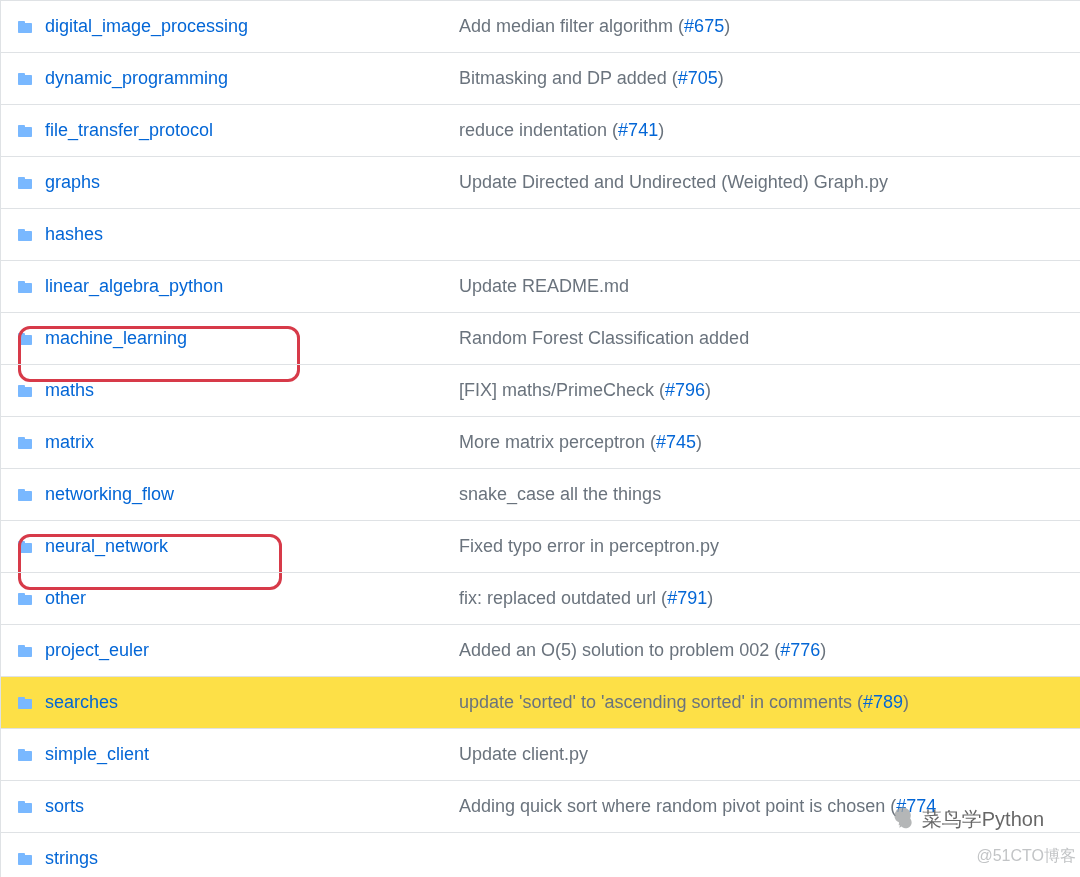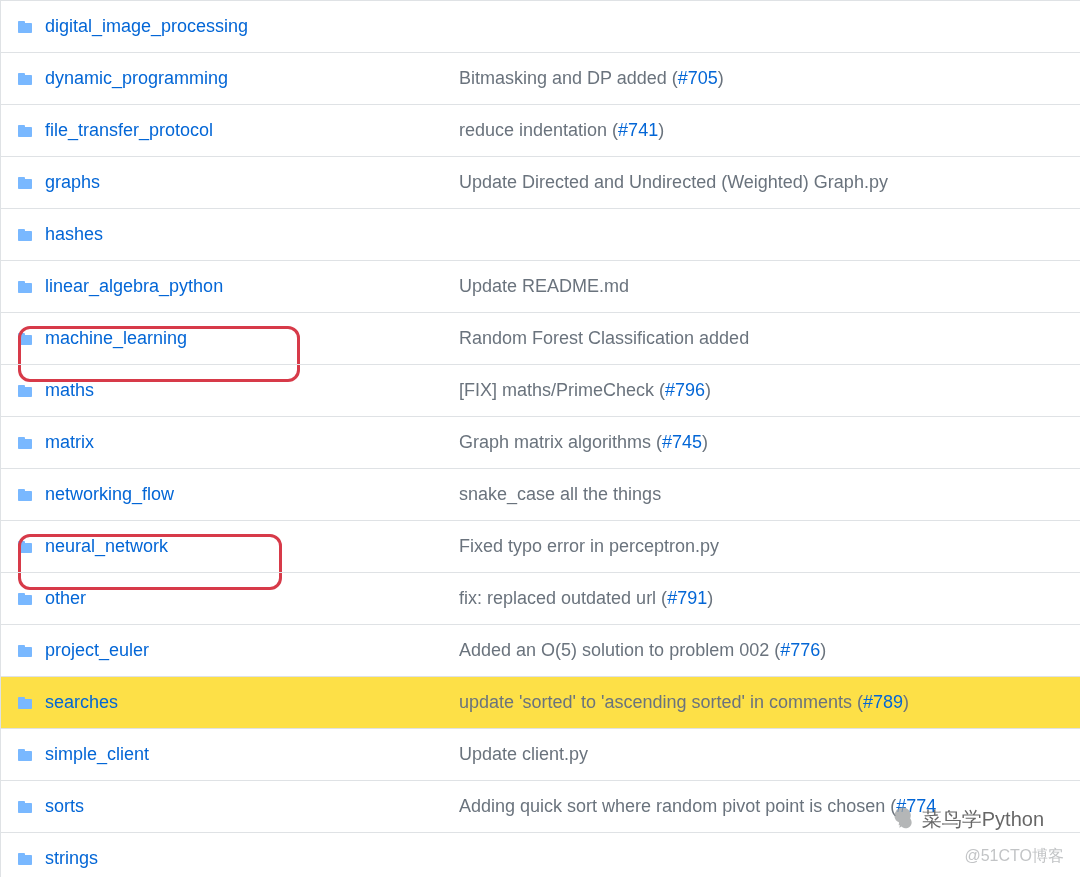--- a/index.html
+++ b/index.html
@@ -78,39 +78,40 @@
       gap: 8px;
       font-size: 20px;
       color: #333;
     }
     .chat-icon {
       width: 28px;
       height: 28px;
     }
     .watermark-blog {
       position: absolute;
-      right: 16px;
+      right: 4px;
       bottom: 10px;
       color: #c2c4c6;
       font-size: 16px;
     }
   </style>
 </head>
 <body>
 
 <div class="file-list">
     <div class="file-row">
       <div class="name-cell">
         <span class="folder-icon">
           <svg viewBox="0 0 14 16" fill="#79b8ff">
             <path fill-rule="evenodd" d="M13 4H7V3c0-.66-.31-1-1-1H1c-.55 0-1 .45-1 1v10c0 .55.45 1 1 1h12c.55 0 1-.45 1-1V5c0-.55-.45-1-1-1z"></path>
           </svg>
         </span>
         <span class="folder-name">digital_image_processing</span>
       </div>
+      <div class="commit-text"><span>Add median filter algorithm (</span><span class="pr">#675</span><span>)</span></div>
     </div>
     <div class="file-row">
       <div class="name-cell">
         <span class="folder-icon">
           <svg viewBox="0 0 14 16" fill="#79b8ff">
             <path fill-rule="evenodd" d="M13 4H7V3c0-.66-.31-1-1-1H1c-.55 0-1 .45-1 1v10c0 .55.45 1 1 1h12c.55 0 1-.45 1-1V5c0-.55-.45-1-1-1z"></path>
           </svg>
         </span>
         <span class="folder-name">dynamic_programming</span>
       </div>
@@ -184,21 +185,21 @@
     </div>
     <div class="file-row">
       <div class="name-cell">
         <span class="folder-icon">
           <svg viewBox="0 0 14 16" fill="#79b8ff">
             <path fill-rule="evenodd" d="M13 4H7V3c0-.66-.31-1-1-1H1c-.55 0-1 .45-1 1v10c0 .55.45 1 1 1h12c.55 0 1-.45 1-1V5c0-.55-.45-1-1-1z"></path>
           </svg>
         </span>
         <span class="folder-name">matrix</span>
       </div>
-      <div class="commit-text"><span>Graph matrix algorithms (</span><span class="pr">#745</span><span>)</span></div>
+      <div class="commit-text"><span>More matrix perceptron (</span><span class="pr">#745</span><span>)</span></div>
     </div>
     <div class="file-row">
       <div class="name-cell">
         <span class="folder-icon">
           <svg viewBox="0 0 14 16" fill="#79b8ff">
             <path fill-rule="evenodd" d="M13 4H7V3c0-.66-.31-1-1-1H1c-.55 0-1 .45-1 1v10c0 .55.45 1 1 1h12c.55 0 1-.45 1-1V5c0-.55-.45-1-1-1z"></path>
           </svg>
         </span>
         <span class="folder-name">networking_flow</span>
       </div>

